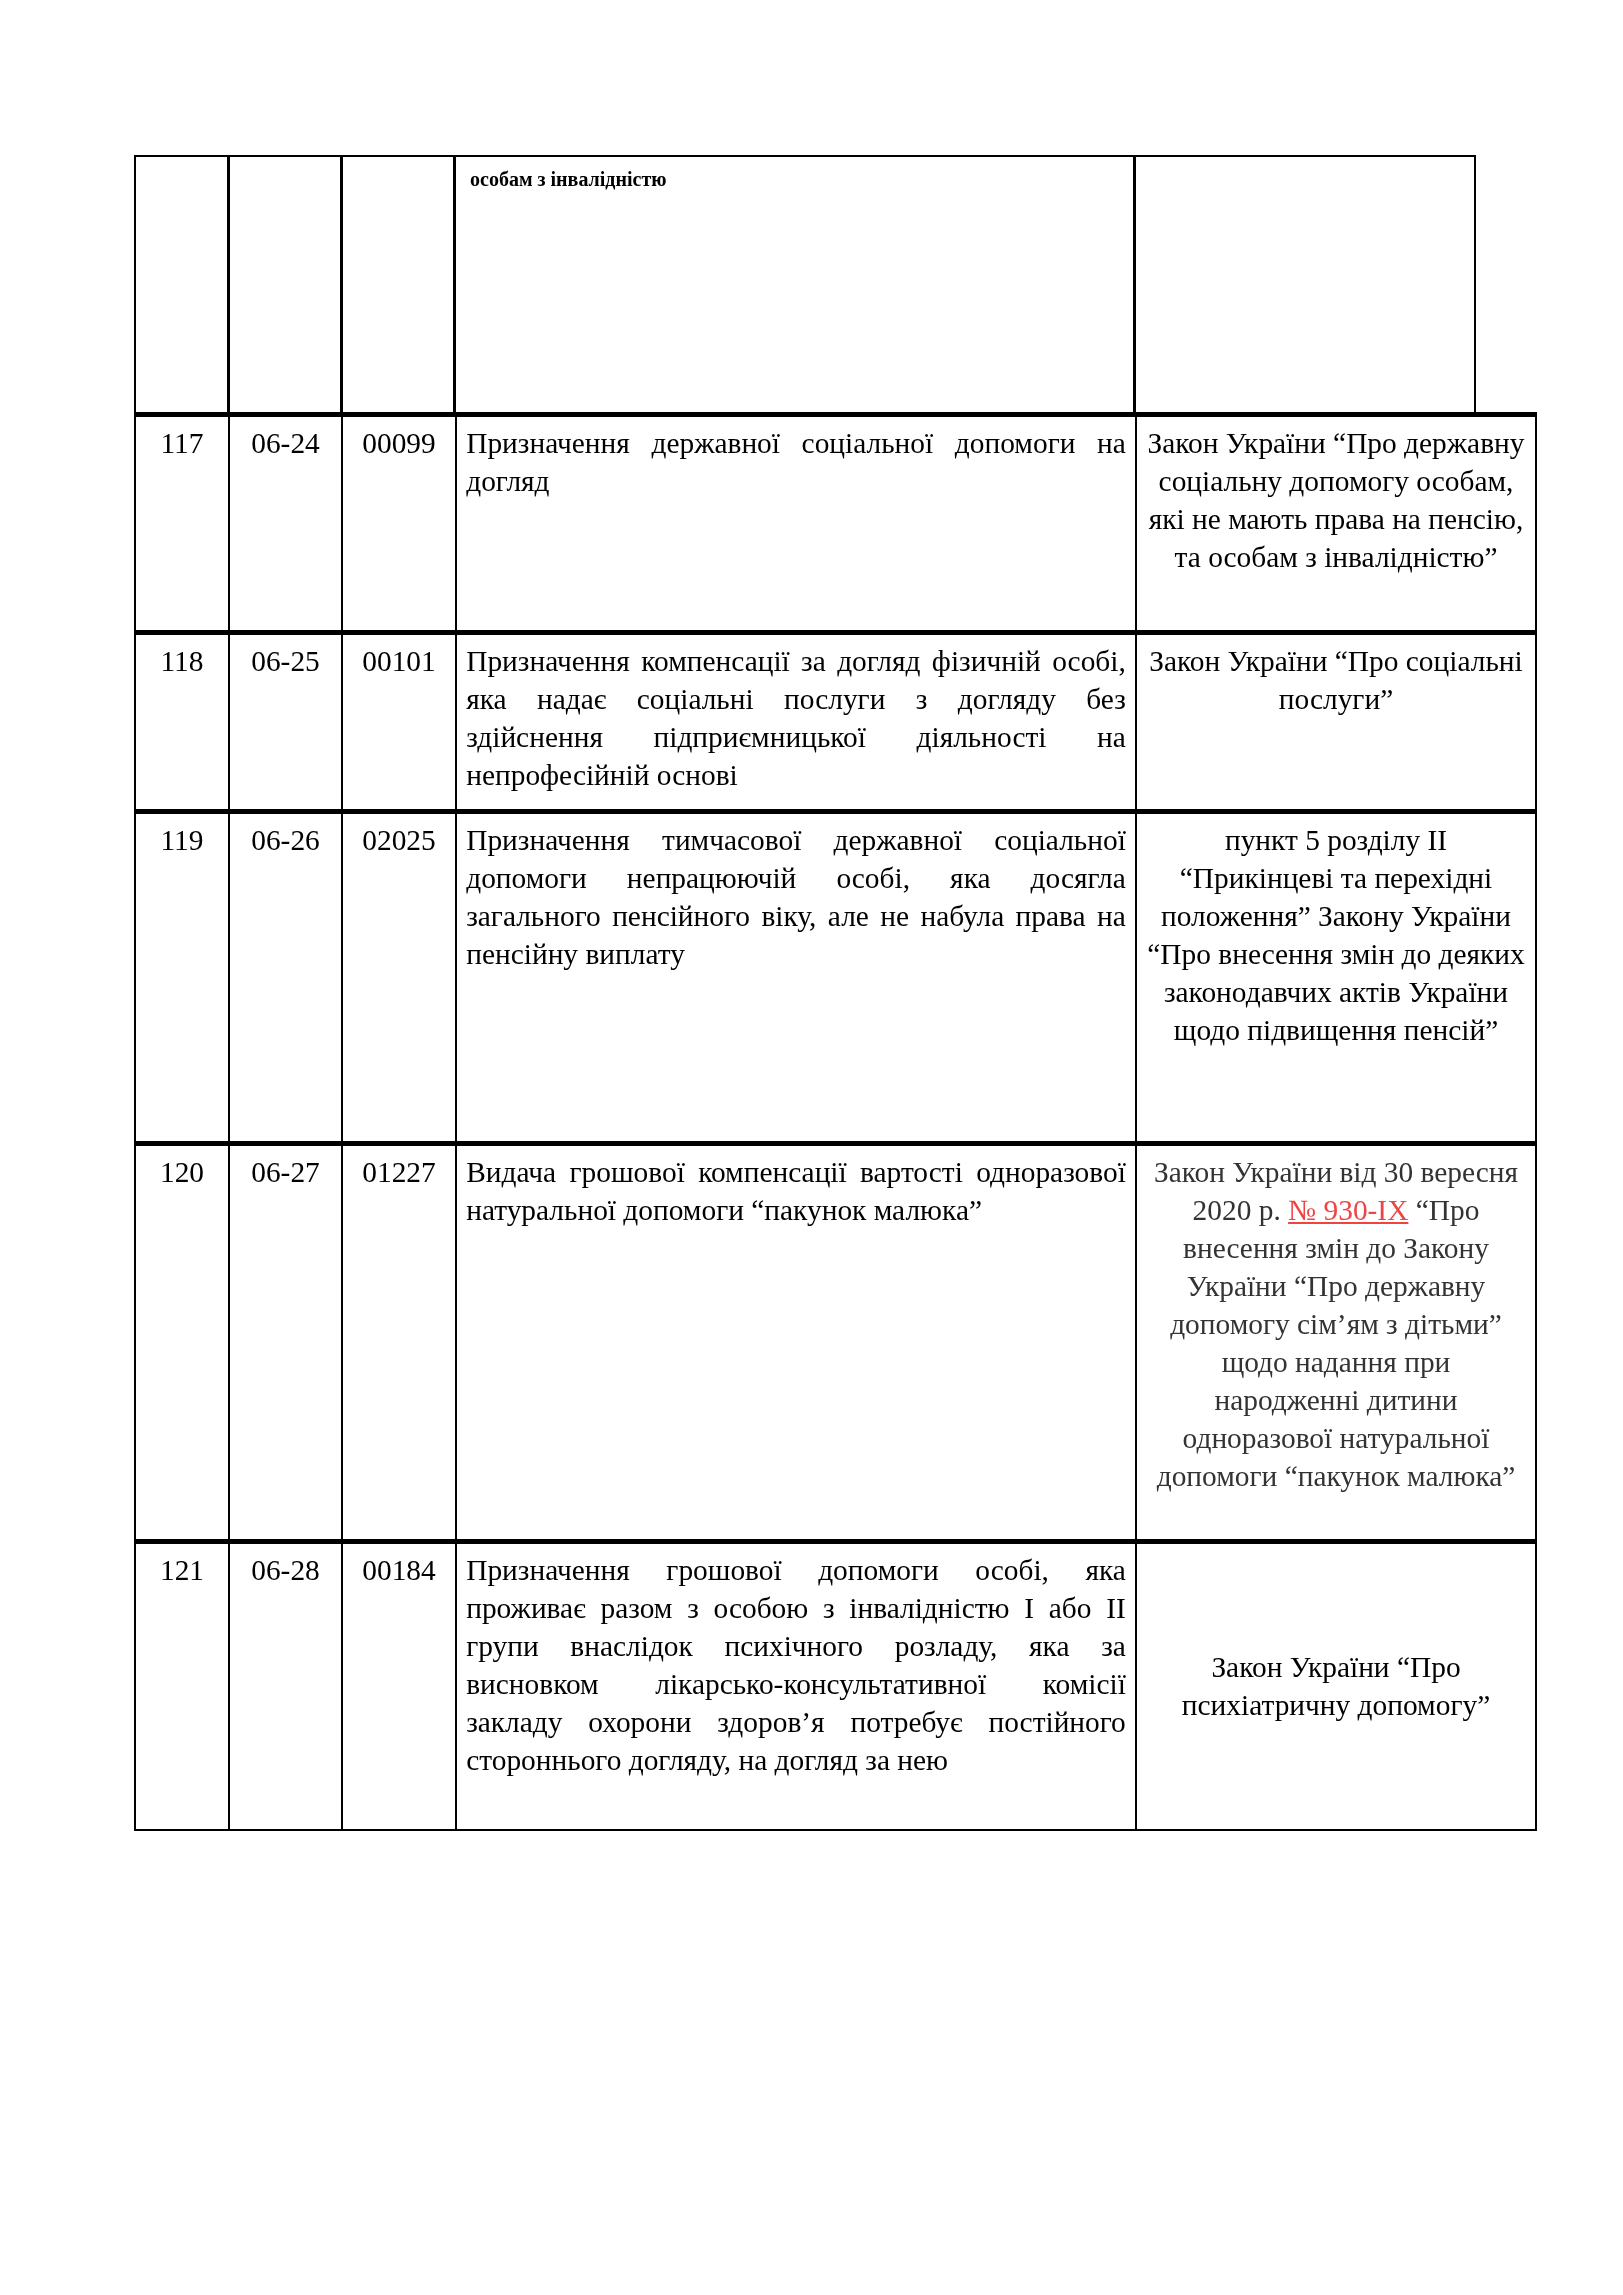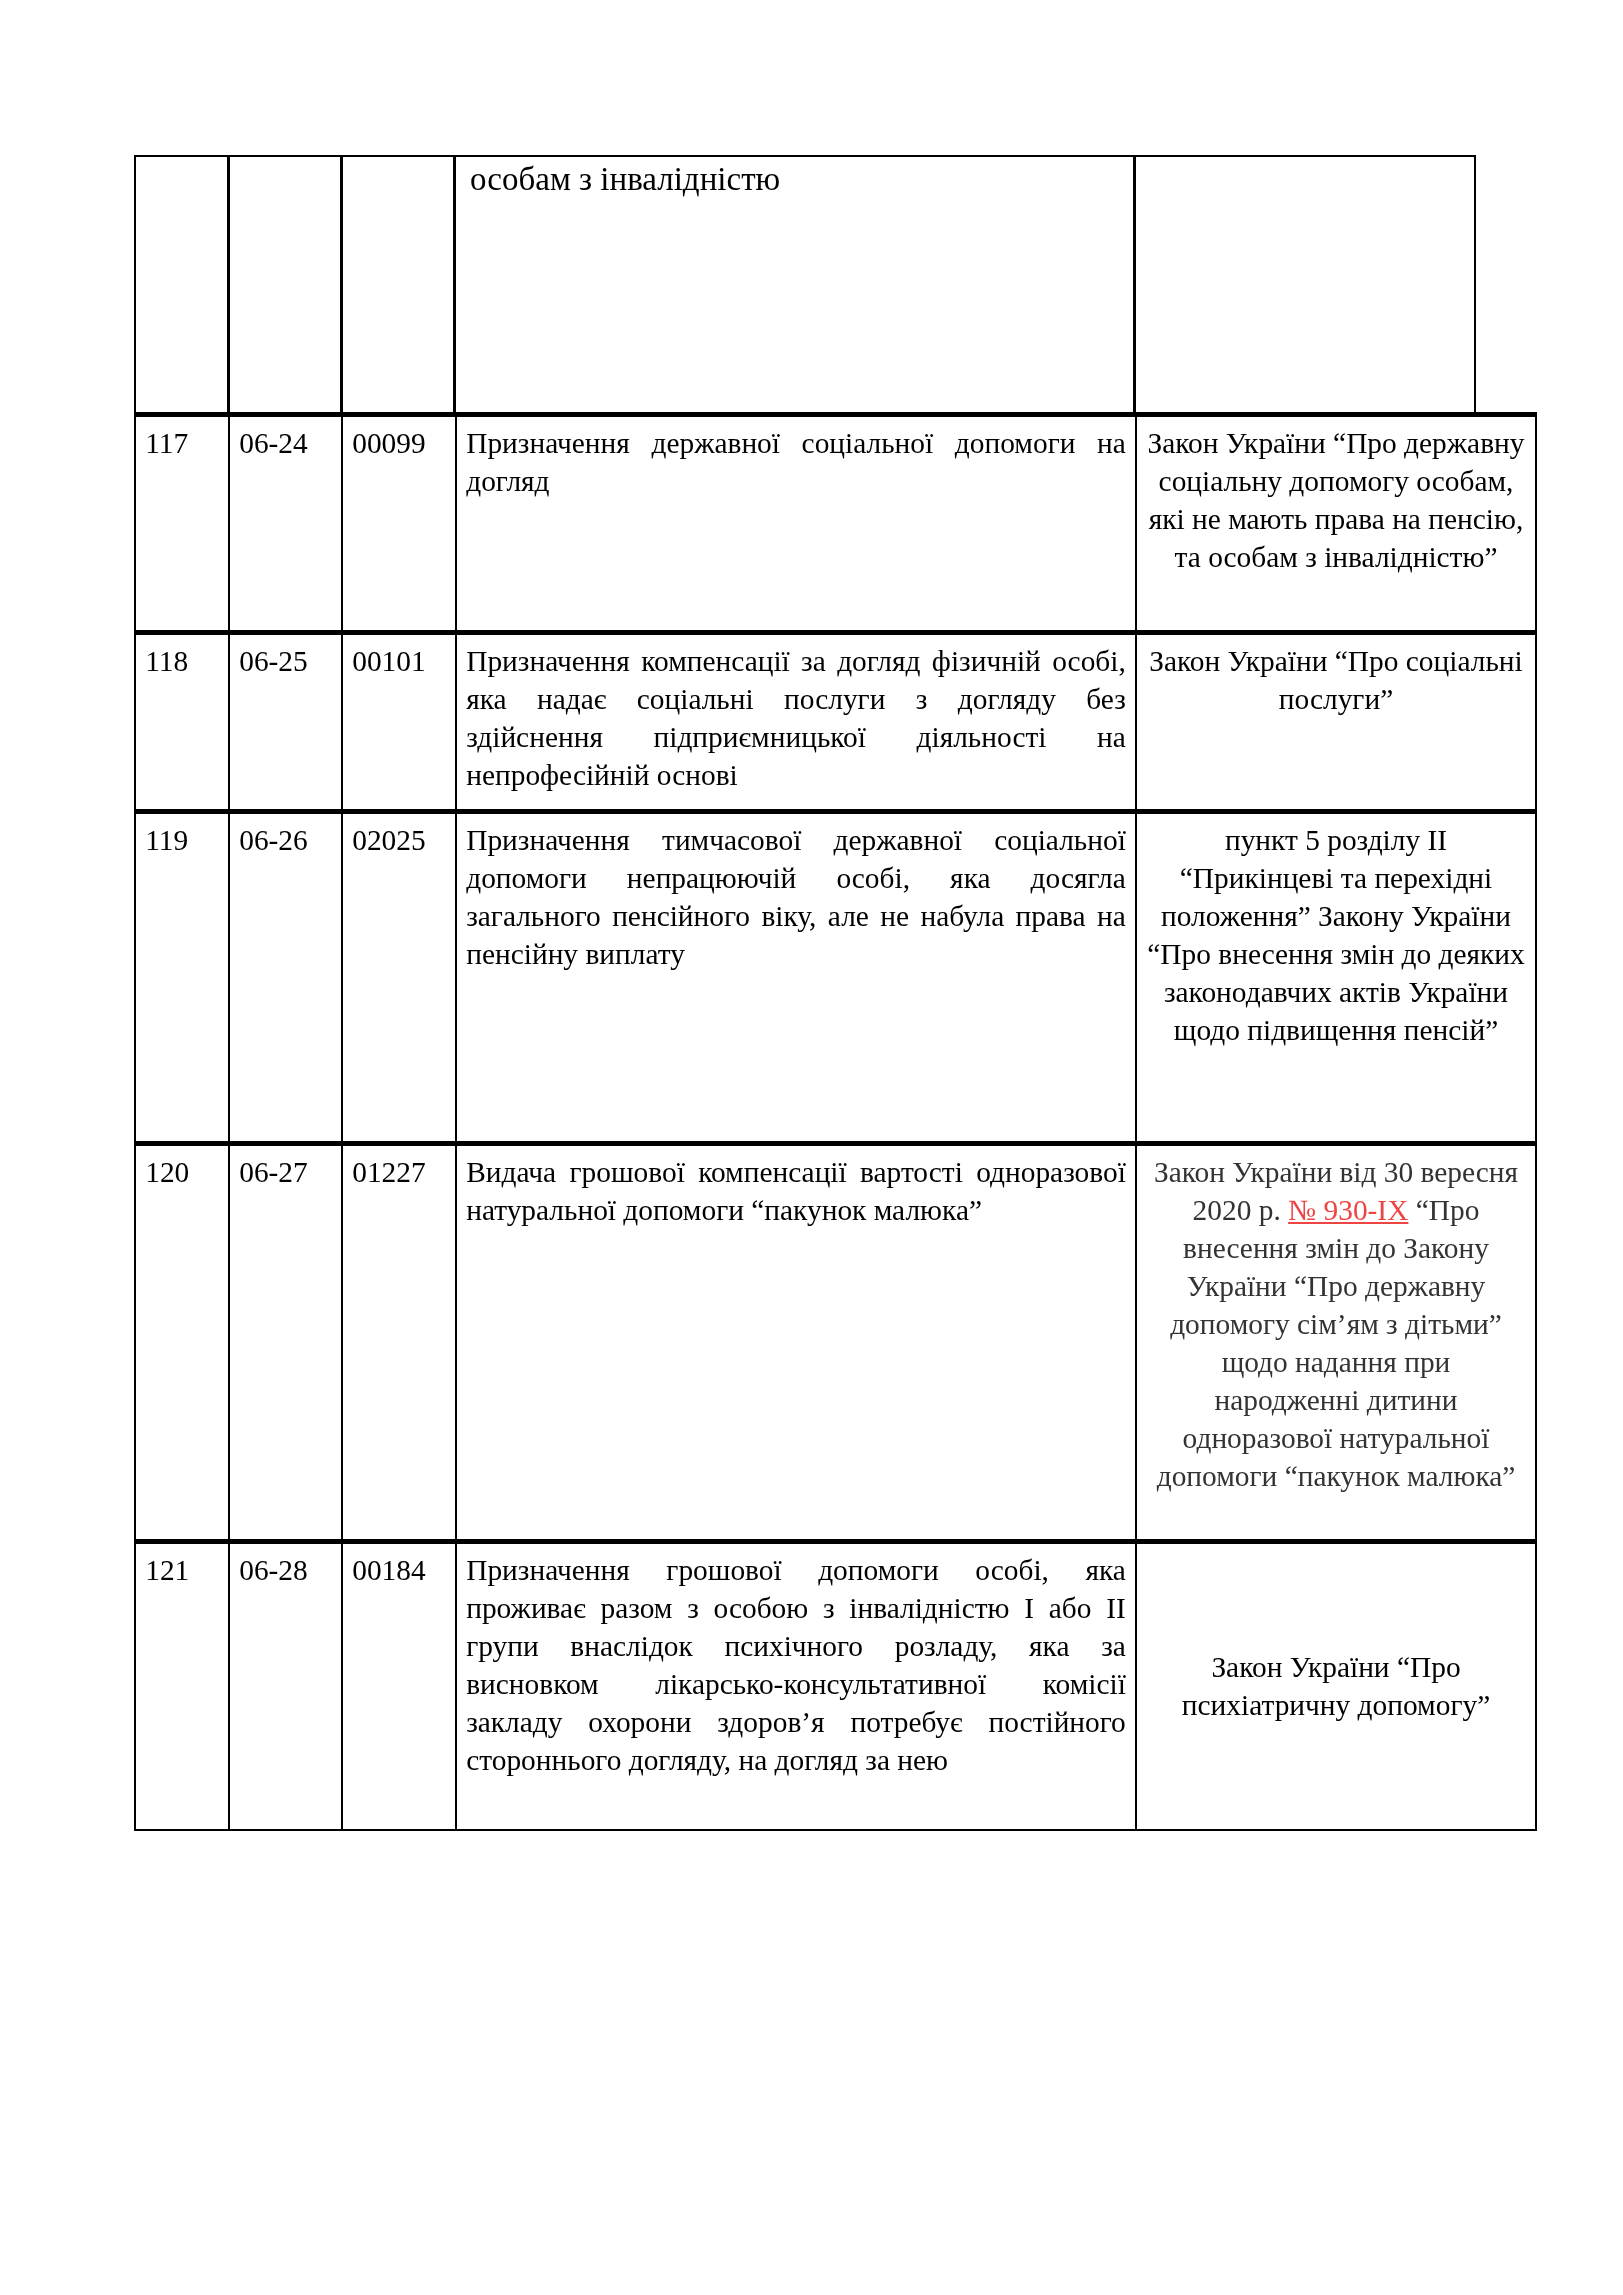--- a/index.html
+++ b/index.html
@@ -33,22 +33,23 @@
     }
     .cont-box .vline {
       position: absolute;
       top: 0;
       bottom: 0;
       width: 2.6px;
       background: #000;
     }
     .cell-text {
       position: absolute;
-      font-size: 33px;
+      font-size: 20px;
       line-height: 38px;
+      font-weight: bold;
     }
     
     table.registry {
       position: absolute;
       left: 134px;
       top: 412px;
       width: 1400px;
       border-collapse: collapse;
       table-layout: fixed;
     }
@@ -60,21 +61,21 @@
       padding: 6.5px 9.2px 0 9.2px;
       box-sizing: border-box;
     }
     table.registry tr.sep td {
       border-top-width: 5.2px;
     }
     table.registry tr.last td {
       border-bottom-width: 5.2px;
     }
     td.num, td.code, td.id {
-      text-align: left;
+      text-align: center;
       padding-left: 14.4px;
     }
     td.name {
       text-align: justify;
       padding-left: 14.4px;
       padding-right: 14.4px;
       font-family: Liberation Serif, serif;
     }
     td.law {
       text-align: center;

